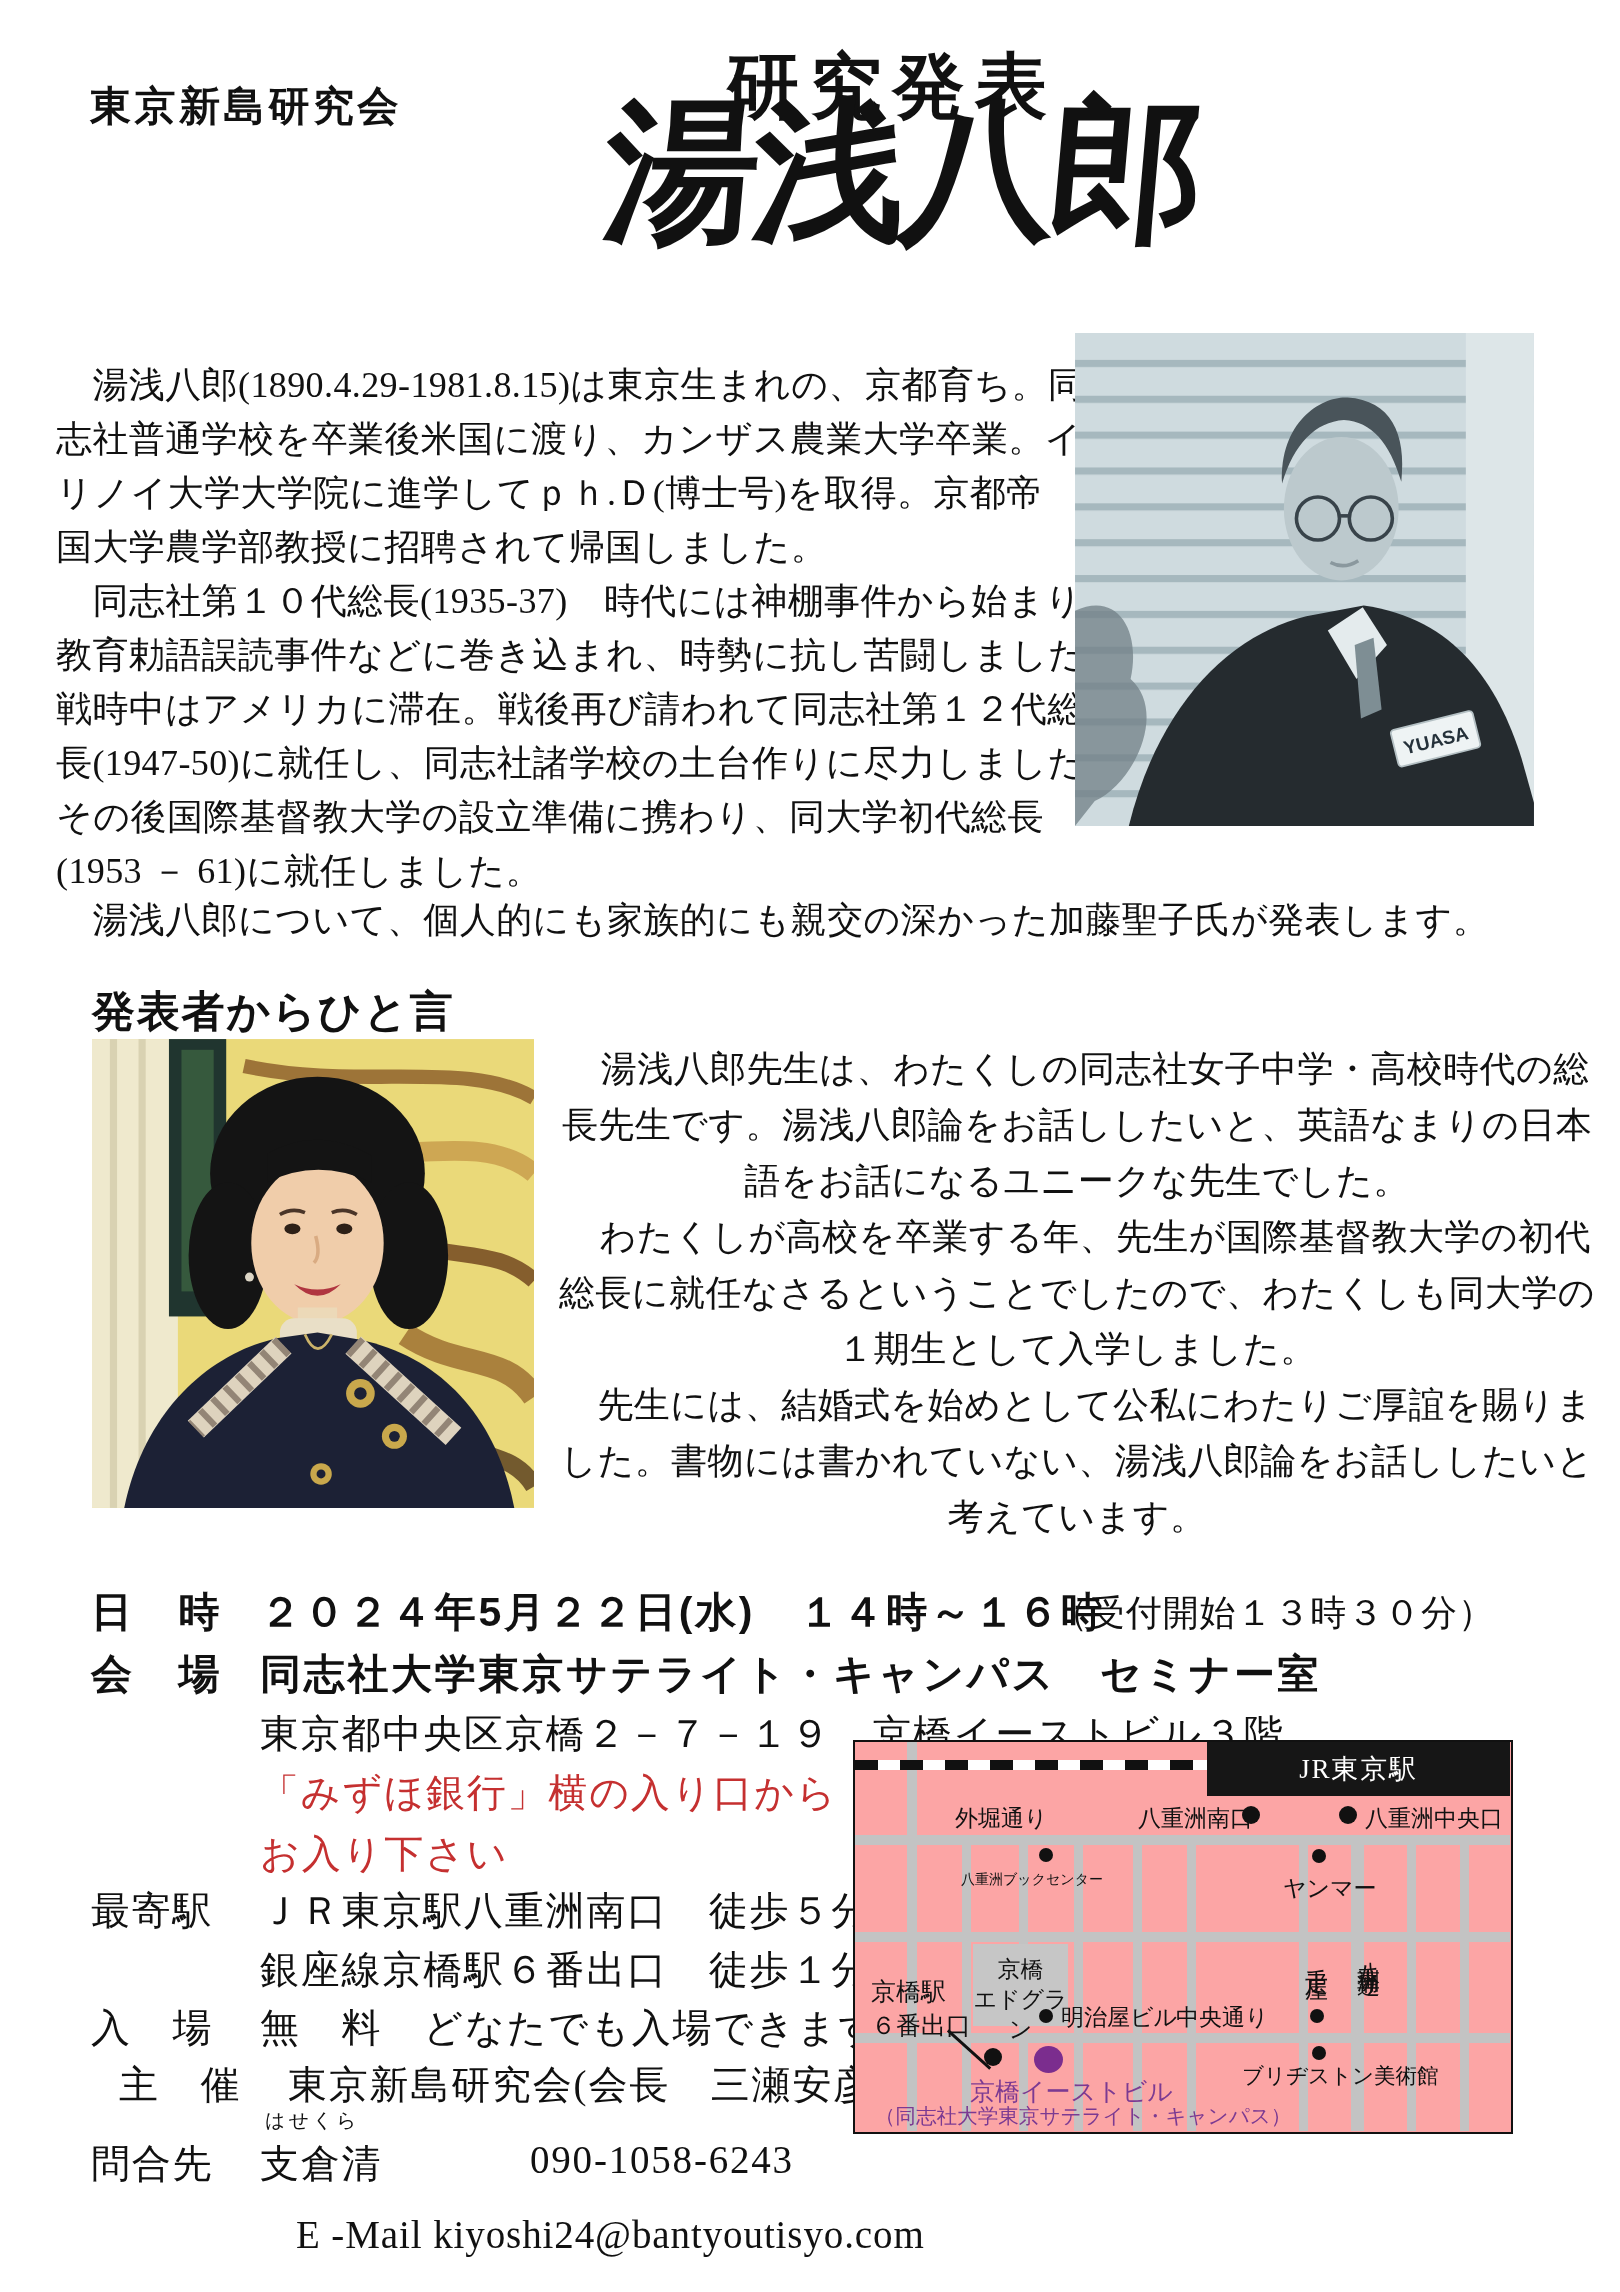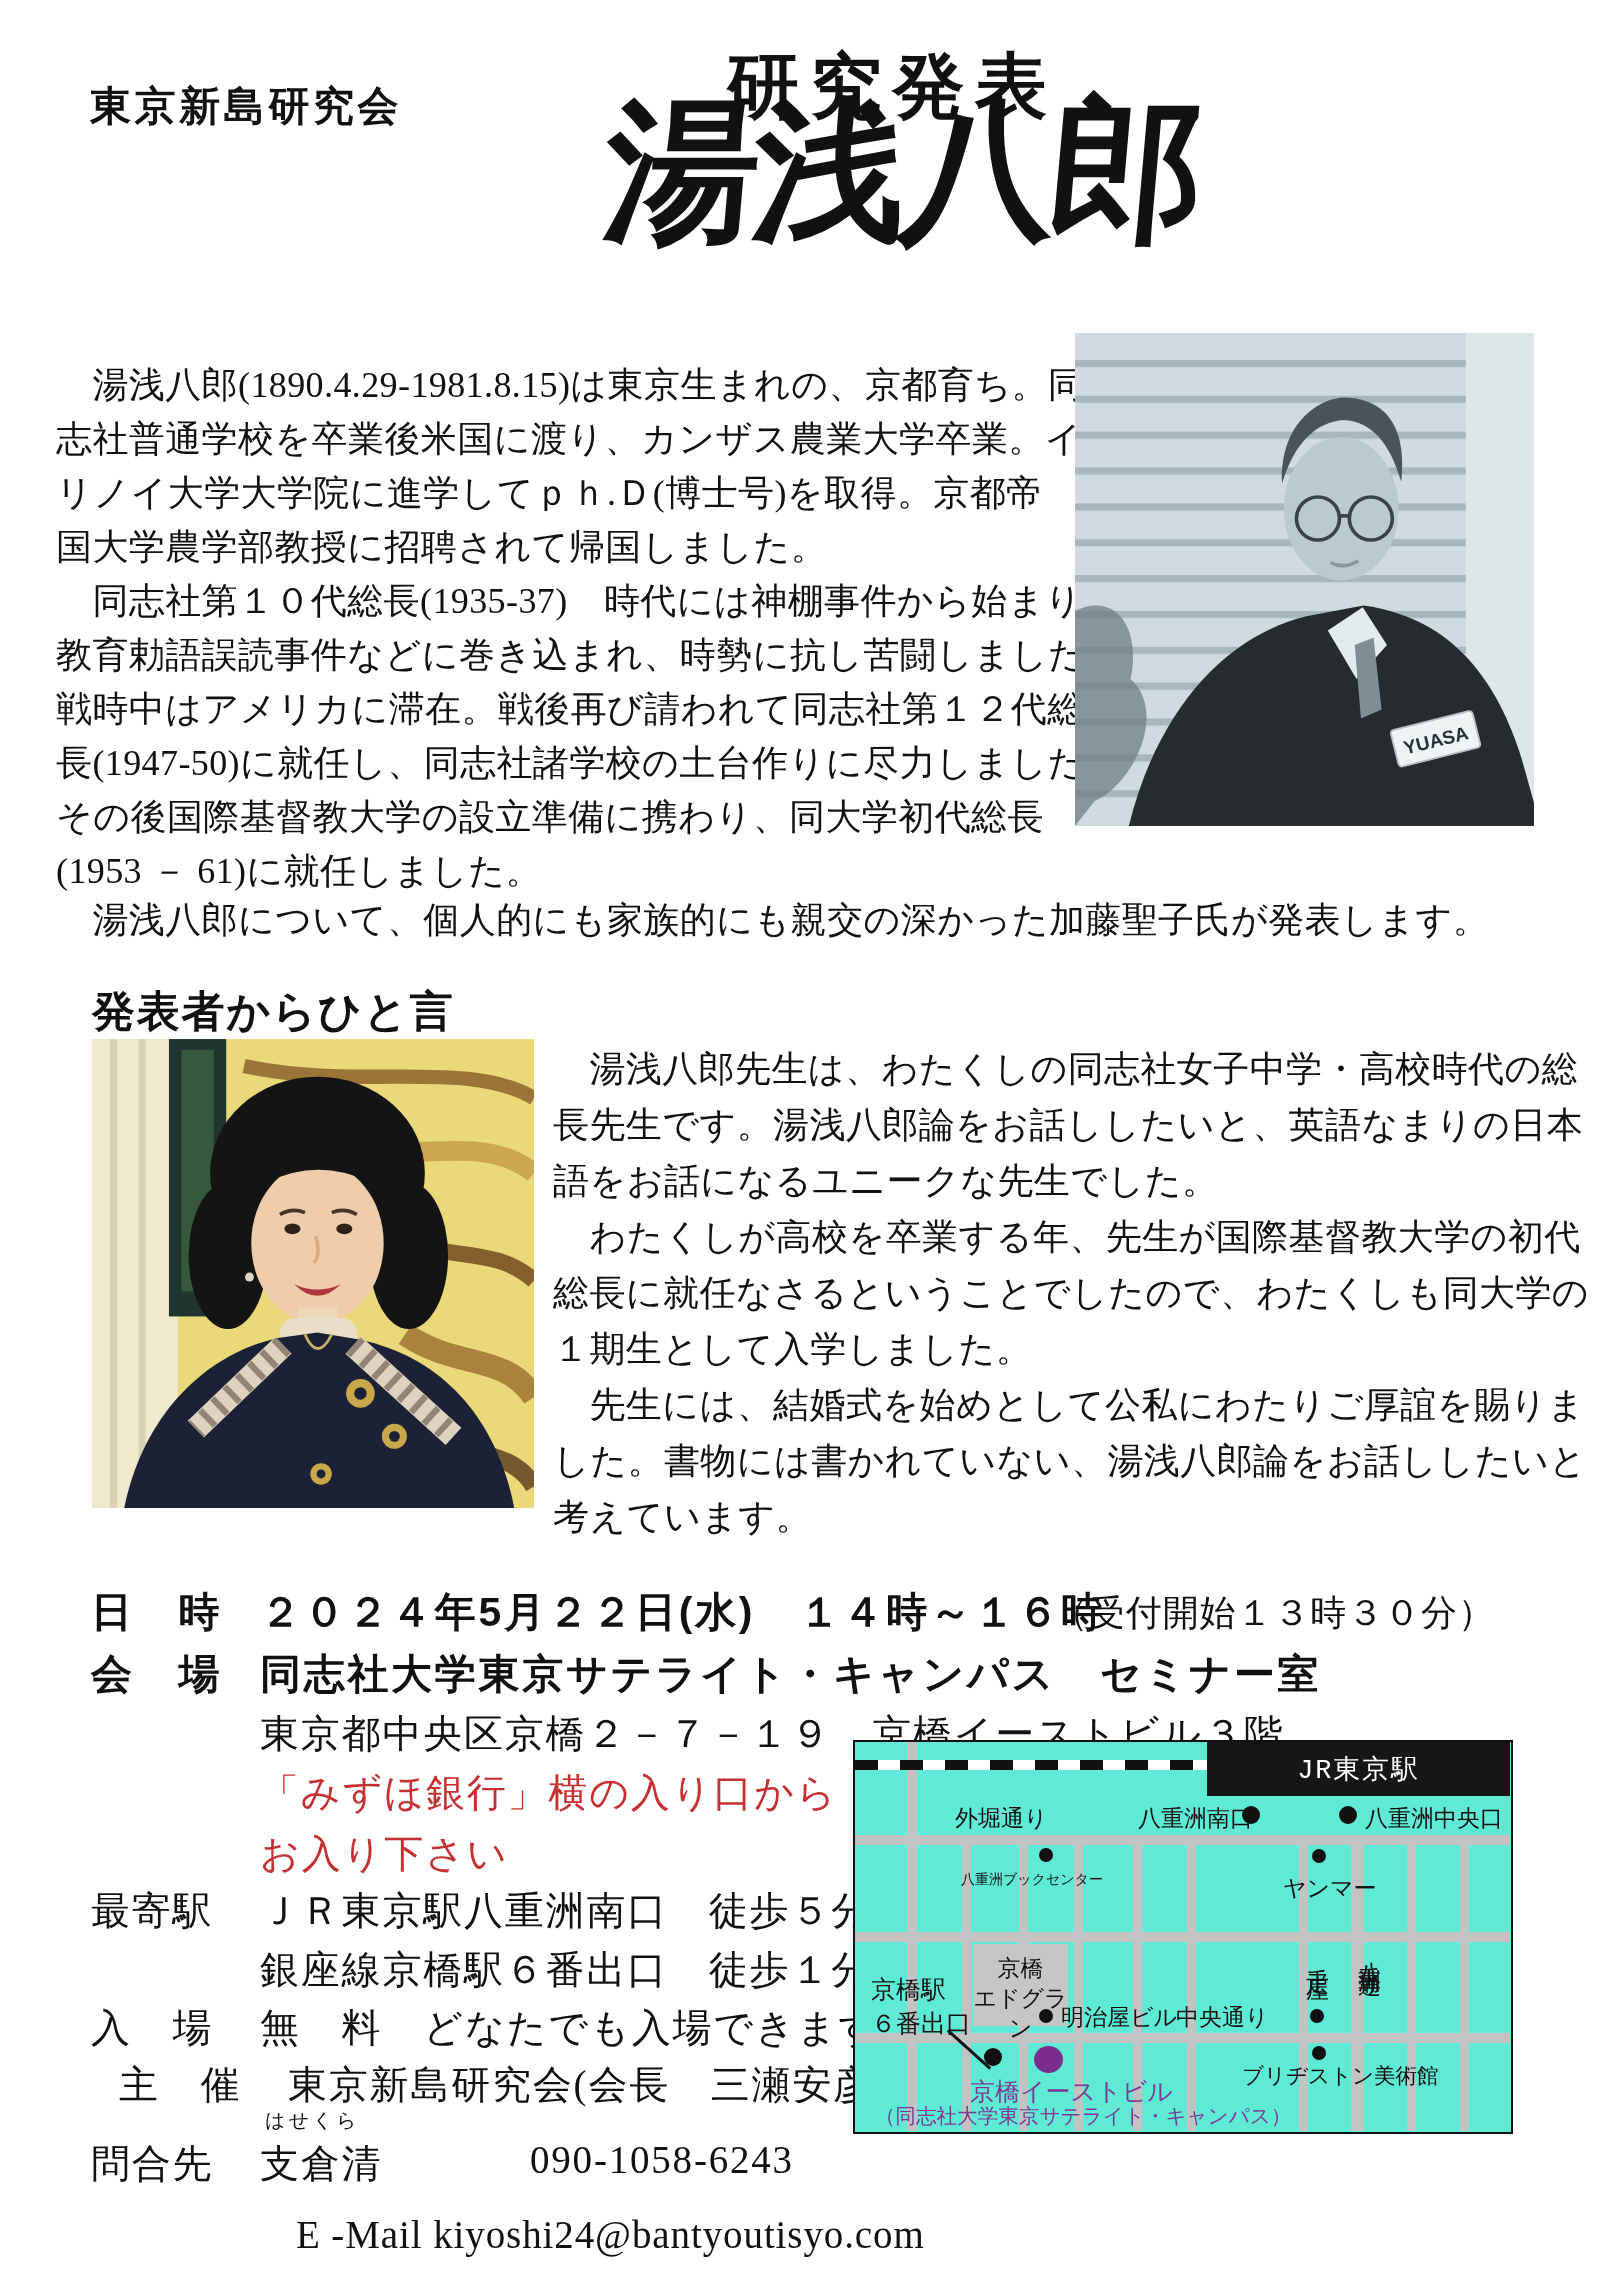--- a/index.html
+++ b/index.html
@@ -17,21 +17,21 @@
   
   .bio{left:56px;top:358px;width:1030px;font-size:36px;line-height:54px;letter-spacing:0.4px;}
   .bio span{display:block;white-space:nowrap;}
   .bio-closing{left:56px;top:896px;width:1558px;font-size:36px;white-space:nowrap;letter-spacing:0.4px;}
 
   .photo-yuasa{left:1075px;top:333px;width:459px;height:493px;}
   .photo-kato{left:92px;top:1039px;width:442px;height:469px;}
 
   
   .section-heading{left:92px;top:983px;font:bold 43px "Liberation Sans",sans-serif;letter-spacing:1.8px;}
-  .message{left:553px;top:1041px;width:1048px;font-size:36px;line-height:56px;letter-spacing:0.4px;}
+  .message{left:553px;top:1041px;width:1048px;font-size:36px;line-height:56px;letter-spacing:0.4px;text-align:center;}
   .message span{display:block;white-space:nowrap;}
 
   
   .row{position:absolute;left:0;width:100%;height:57px;}
   .row .lbl{position:absolute;left:91px;white-space:nowrap;}
   .row .val{position:absolute;left:260px;white-space:nowrap;}
   .gothic{font-family:"Liberation Sans",sans-serif;font-weight:bold;font-size:41px;letter-spacing:2.7px;}
   .mincho{font-size:39px;letter-spacing:1.8px;}
   .row-date{top:1585px;}
   .row-date .note{position:absolute;left:1052px;top:3.6px;font-size:36px;font-weight:normal;
@@ -45,22 +45,22 @@
   .row-station2{top:1943px;}
   .row-admission{top:2001px;}
   .row-organizer{top:2058px;margin-left:28px;}
   .row-contact{top:2137px;}
   .furigana{position:absolute;left:265px;top:-30px;font-size:19.7px;letter-spacing:3.6px;}
   .phone{position:absolute;left:502px;white-space:nowrap;margin-left:28px;}
   .row-email{top:2212px;}
   .row-email .val{left:296px;letter-spacing:0.9px;}
 
   
-  .map{left:853px;top:1740px;width:660px;height:394px;background:#5eead4;border:2.7px solid #111;
-       box-sizing:border-box;font-family:Liberation Mono, monospace;font-size:23px;color:#111;}
+  .map{left:853px;top:1740px;width:660px;height:394px;background:#fca5a5;border:2.7px solid #111;
+       box-sizing:border-box;font-family:Liberation Serif, serif;font-size:23px;color:#111;}
   .map .abs{position:absolute;}
   .road{background:#c3c3c3;}
   .m-road-h1{left:0;top:93px;width:655px;height:9.9px;}
   .m-road-h2{left:0;top:190px;width:655px;height:9.9px;}
   .m-road-h3{left:0;top:291px;width:655px;height:9.9px;}
   .m-v0{left:52px;top:0;width:9.9px;height:389px;}
   .m-v1{left:107px;top:93px;width:9px;height:296px;}
   .m-v2{left:164px;top:93px;width:9px;height:296px;}
   .m-v3{left:219px;top:93px;width:9px;height:296px;}
   .m-v4{left:278px;top:93px;width:9px;height:296px;}

